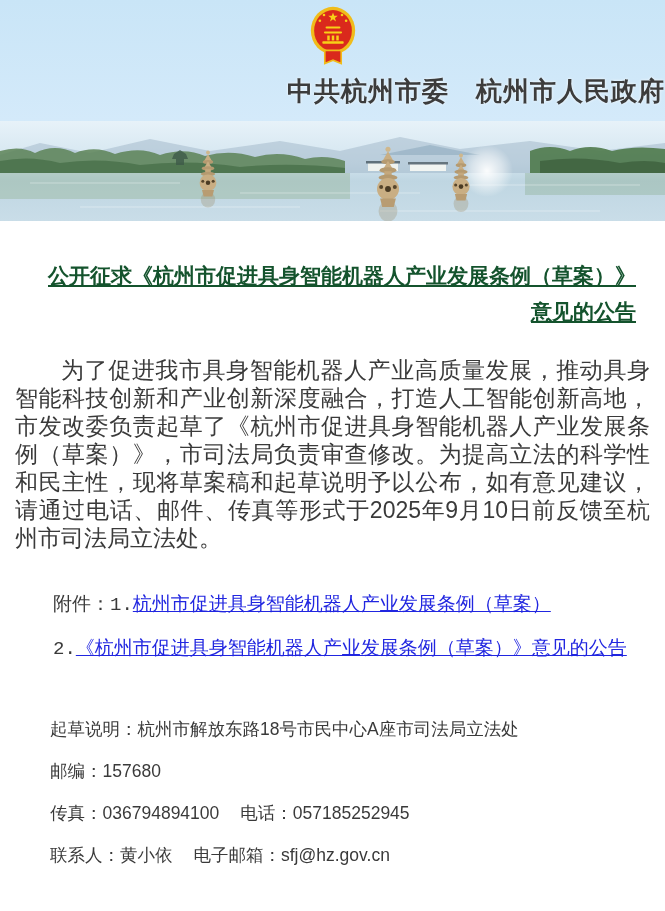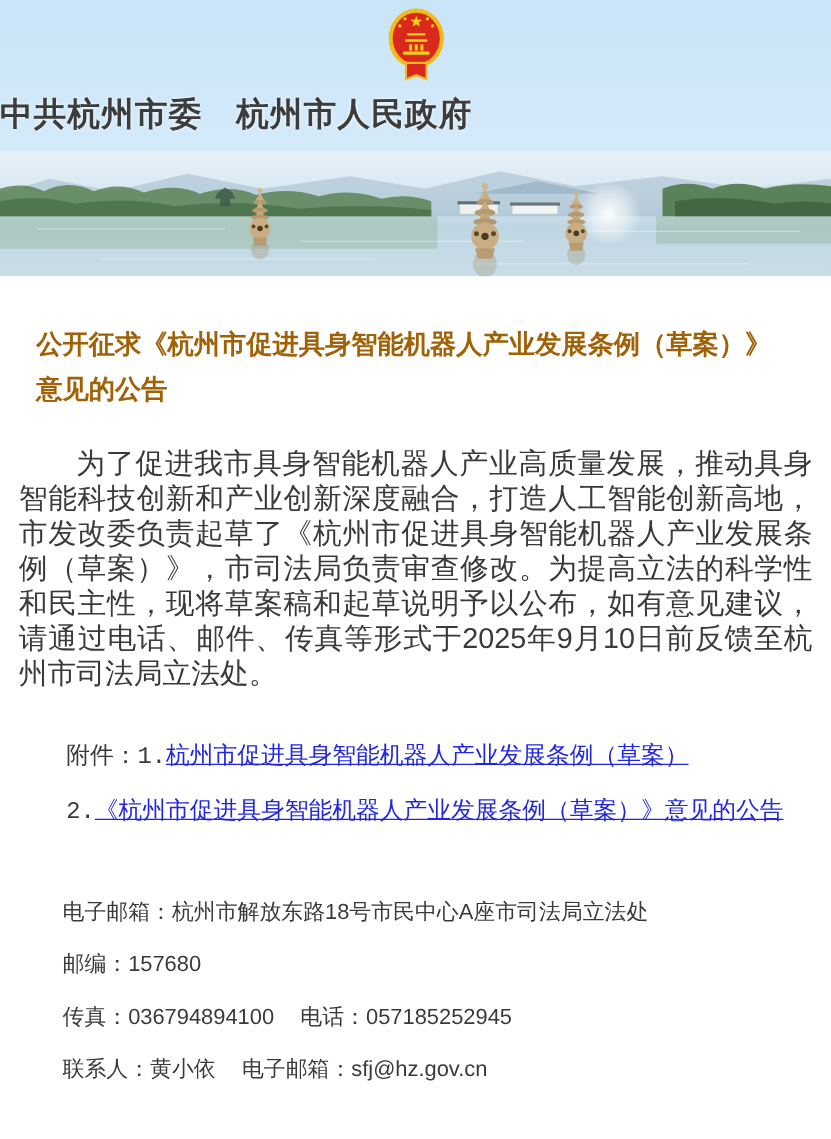--- a/index.html
+++ b/index.html
@@ -30,21 +30,21 @@
     left: 50%;
     transform: translateX(-50%);
     width: 50px;
     height: 64px;
   }
   .banner-org-title {
     position: absolute;
     top: 74px;
     left: 0;
     width: 100%;
-    text-align: left;
+    text-align: right;
     font-size: 26px;
     font-weight: bold;
     letter-spacing: 1px;
     color: #3c3c3c;
     text-shadow: 0 0 3px rgba(255,255,255,.9);
   }
   .photo {
     position: absolute;
     left: 0;
     bottom: 0;
@@ -54,22 +54,23 @@
   }
 
   
   .content { padding: 0 15px; color: #3a3a3a; }
 
   .notice-title {
     margin: 37px 14px 0 14px;
     font-size: 21px;
     line-height: 36px;
     font-weight: bold;
-    text-align: left;
-    color: #a16207;
+    text-align: right;
+    color: #14532d;
+    text-decoration: underline;
   }
   .notice-body {
     margin: 26px 0 0 0;
     font-size: 23px;
     line-height: 28px;
     text-indent: 2em;
     color: #3a3a3a;
     text-align: justify;
   }
 
@@ -214,21 +215,21 @@
     <div class="attachments">
       <p class="att-line">
         <span class="att-num">附件：</span><span class="att-num">1.</span><a class="att-link">杭州市促进具身智能机器人产业发展条例（草案）</a>
       </p>
       <p class="att-line">
         <span class="att-num">2.</span><a class="att-link">《杭州市促进具身智能机器人产业发展条例（草案）》意见的公告</a>
       </p>
     </div>
 
     <div class="contact">
-      <p>电子邮箱：杭州市解放东路18号市民中心A座市司法局立法处</p>
+      <p>起草说明：杭州市解放东路18号市民中心A座市司法局立法处</p>
       <p>邮编：157680</p>
       <p>
         <span>传真：036794894100</span><span class="gap-2sp">电话：057185252945</span>
       </p>
       <p>
         <span>联系人：黄小依</span><span class="gap-2sp">电子邮箱：sfj@hz.gov.cn</span>
       </p>
     </div>
 
     <div class="signature">

